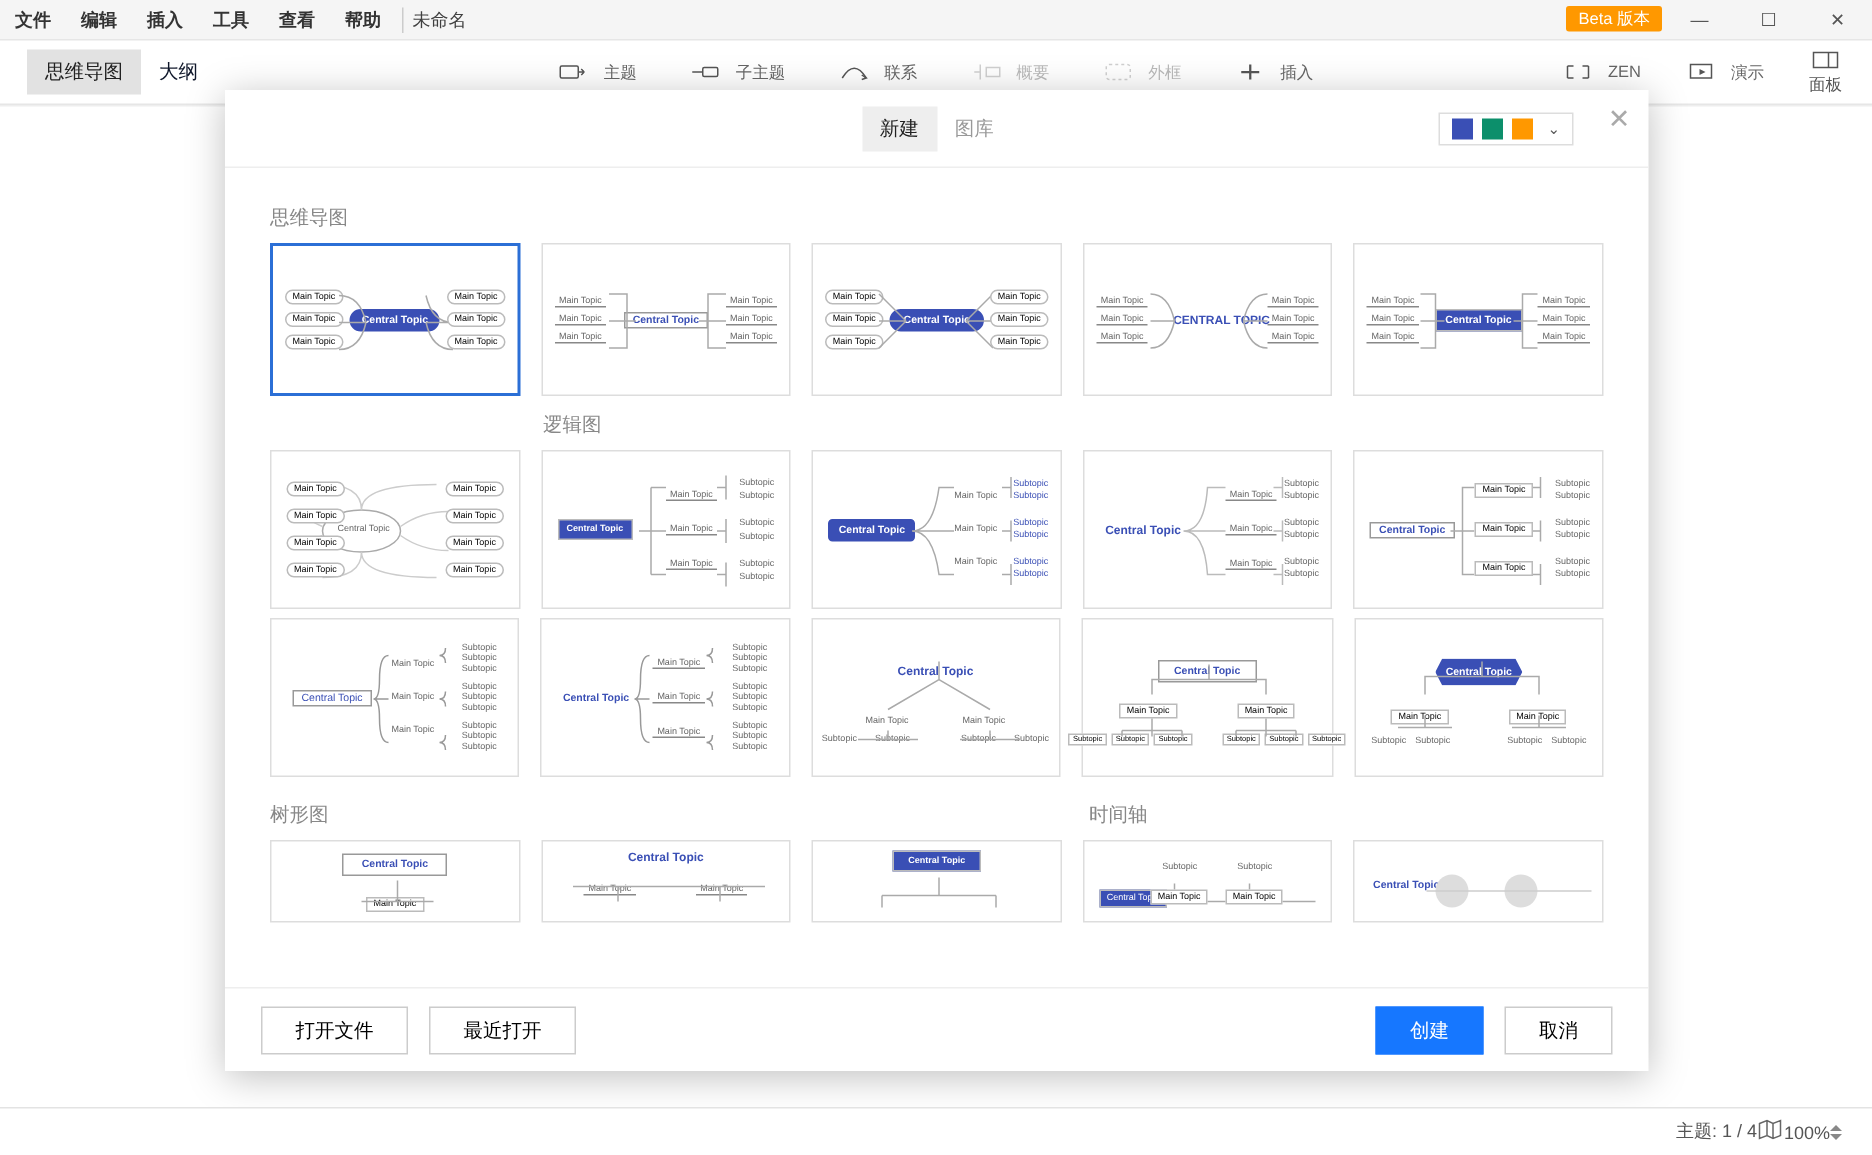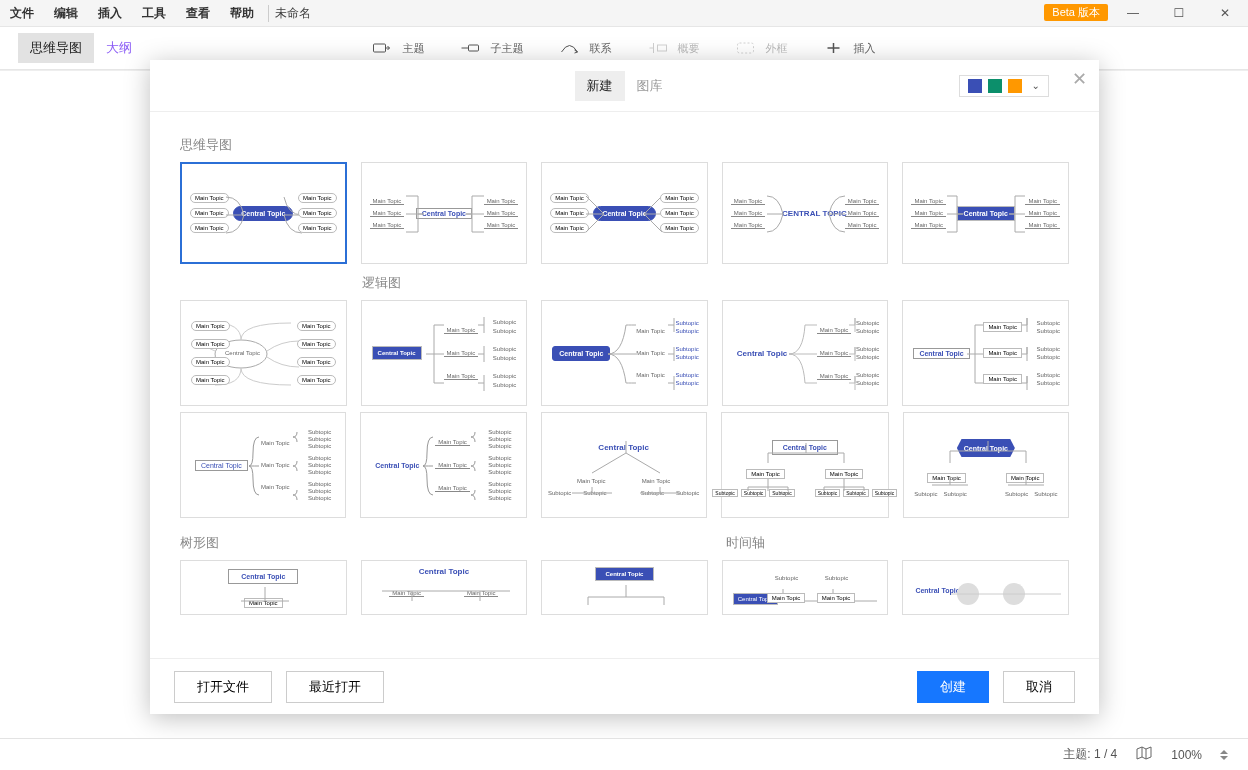--- a/index.html
+++ b/index.html
@@ -5,29 +5,29 @@
 *{box-sizing:border-box;margin:0;padding:0;font-family:"Microsoft YaHei",Arial,sans-serif;}
 body{background:#f5f5f5;width:1248px;height:770px;overflow:hidden;position:relative;}
 .menubar{height:26px;background:#f5f5f5;display:flex;align-items:center;font-size:12px;color:#333;}
 .menubar .menu-item{padding:0 10px;cursor:pointer;font-weight:bold;}
 .menubar .docname{padding:0 6px;color:#404040;border-left:1px solid #ccc;margin-left:4px;}
 .beta-badge{position:absolute;right:140px;top:4px;background:#ff9800;color:#fff;font-size:11px;padding:1px 8px;border-radius:2px;}
 .win-controls{position:absolute;right:0;top:0;height:26px;display:flex;}
 .win-btn{width:46px;display:flex;align-items:center;justify-content:center;color:#555;font-size:12px;cursor:pointer;}
 .subbar{height:44px;background:#fff;border-top:1px solid #e6e6e6;border-bottom:1px solid #e6e6e6;display:flex;align-items:center;position:relative;}
 .mode-tabs{display:flex;margin-left:18px;font-size:13px;}
-.mode-tab{padding:6px 12px;color:#8b5cf6;cursor:pointer;}
+.mode-tab{padding:6px 12px;color:#0f172a;cursor:pointer;}
 .mode-tab.active{background:#e2e2e2;color:#222;}
 .toolbar-mid{position:absolute;left:50%;transform:translateX(-50%);display:flex;gap:36px;align-items:center;}
 .tool-item{display:flex;flex-direction:row;align-items:center;font-size:11px;color:#666;gap:10px;}
 .tool-icon{width:20px;height:14px;}
 .toolbar-right{position:absolute;right:20px;display:flex;gap:30px;align-items:center;}
 .panel-btn{display:flex;flex-direction:column;align-items:center;font-size:11px;color:#555;gap:2px;}
 .canvas-bg{position:absolute;top:70px;left:0;right:0;bottom:32px;background:#fff;border-top:1px solid #eee;}
-.status-bar{position:absolute;bottom:0;left:0;right:0;height:32px;background:#fff;border-top:1px solid #e3e3e3;display:flex;align-items:center;justify-content:flex-end;padding:0 18px;font-size:12px;color:#555;gap:18px;}
+.status-bar{position:absolute;bottom:0;left:0;right:0;height:32px;background:#fff;border-top:1px solid #e3e3e3;display:flex;align-items:center;justify-content:flex-end;padding:0 18px;font-size:12px;color:#555;}
 .zoom-step{width:10px;height:14px;display:flex;flex-direction:column;justify-content:center;gap:2px;}
 .zoom-step div{width:0;height:0;border-left:4px solid transparent;border-right:4px solid transparent;}
 .zoom-step .up{border-bottom:4px solid #888;}
 .zoom-step .down{border-top:4px solid #888;}
 
 .modal{position:absolute;left:150px;top:60px;width:949px;height:654px;background:#fff;box-shadow:0 4px 24px rgba(0,0,0,.25);display:flex;flex-direction:column;}
 .modal-head{height:52px;display:flex;align-items:center;justify-content:center;position:relative;border-bottom:1px solid #eee;}
 .modal-tabs{display:flex;font-size:13px;color:#999;}
 .modal-tab{padding:6px 12px;cursor:pointer;}
 .modal-tab.active{color:#222;background:#eee;}
@@ -117,20 +117,42 @@
         </svg>
         <span>外框</span>
       </div>
     <div class="tool-item">
         <svg class="tool-icon" viewBox="0 0 20 14">
           <path d="M10 2v10M4 7h12" stroke="#555" stroke-width="1.5"></path>
         </svg>
         <span>插入</span>
       </div>
   </div>
+  <div class="toolbar-right">
+    <div class="tool-item">
+        <svg class="tool-icon" viewBox="0 0 20 14">
+          <path d="M3 3h4M3 3v4M17 3h-4M17 3v4M3 11h4M3 11v-4M17 11h-4M17 11v-4" stroke="#555" fill="none"></path>
+        </svg>
+        <span>ZEN</span>
+      </div>
+    <div class="tool-item">
+        <svg class="tool-icon" viewBox="0 0 20 14">
+          <rect x="3" y="2" width="14" height="9" fill="none" stroke="#555"></rect>
+          <path d="M9 5l4 2-4 2z" fill="#555"></path>
+        </svg>
+        <span>演示</span>
+      </div>
+    <div class="panel-btn">
+        <svg width="20" height="14" viewBox="0 0 20 14">
+          <rect x="2" y="2" width="16" height="10" fill="none" stroke="#555"></rect>
+          <line x1="12" y1="2" x2="12" y2="12" stroke="#555"></line>
+        </svg>
+        <span>面板</span>
+      </div>
+  </div>
 </div>
 
 <div class="canvas-bg"></div>
 
 <div class="modal">
   <div class="modal-head">
     <div class="modal-tabs">
       <div class="modal-tab active">新建</div>
       <div class="modal-tab">图库</div>
     </div>

